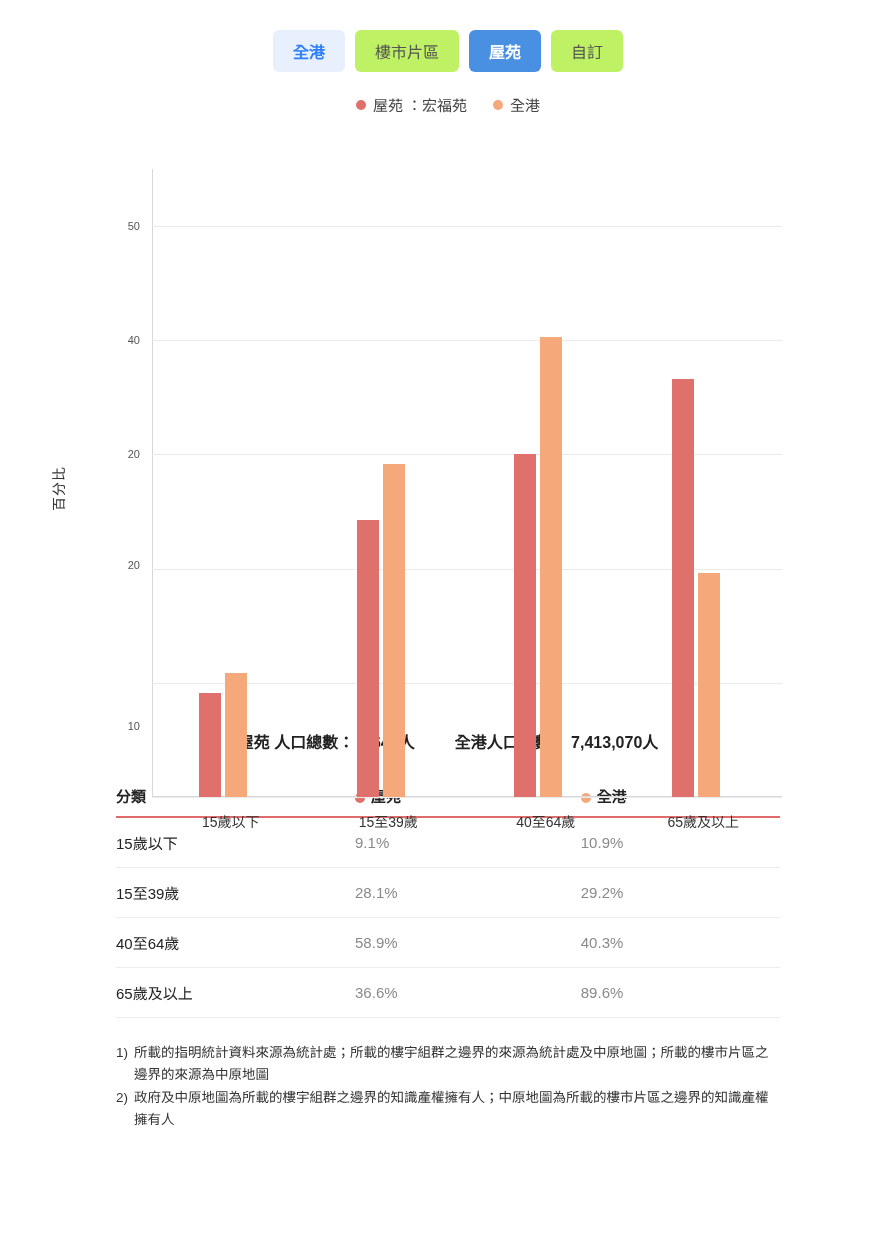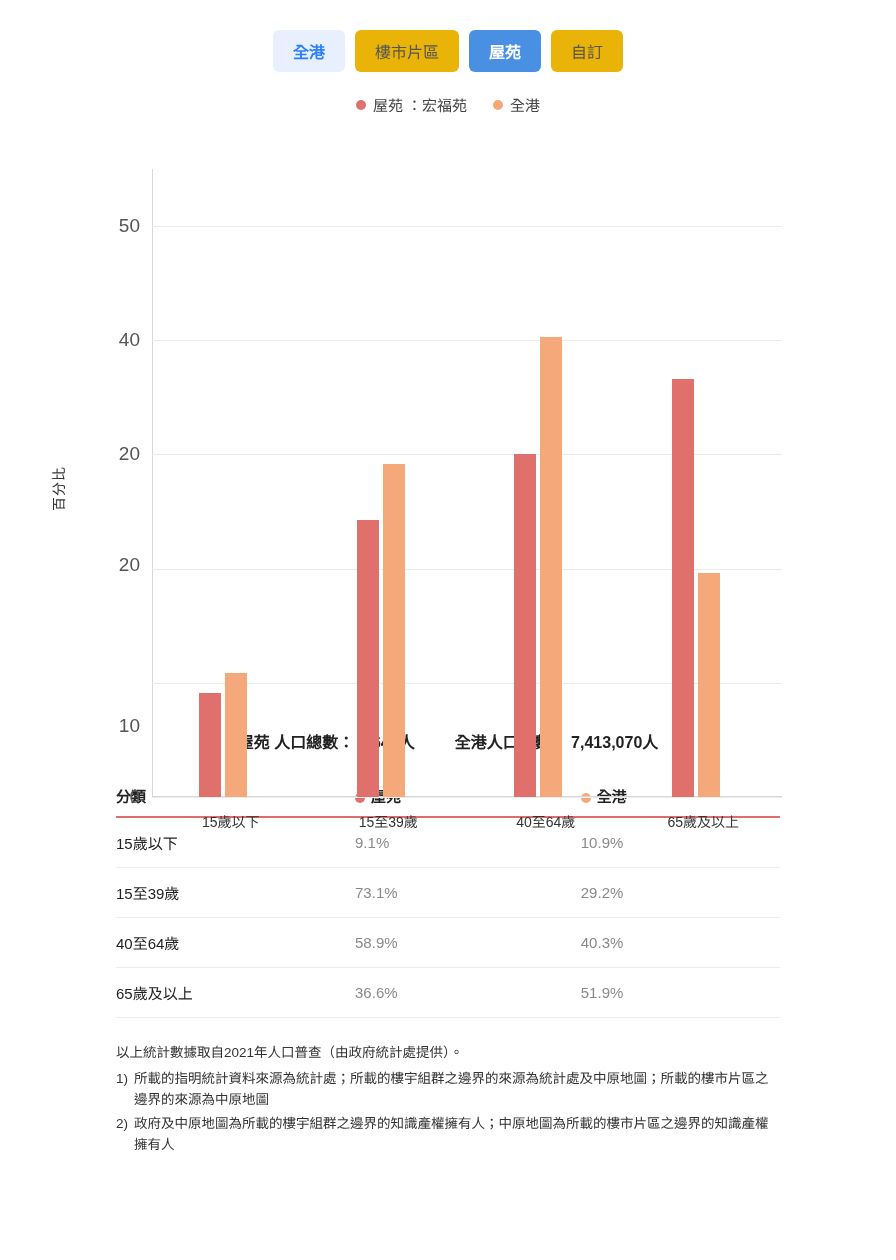--- a/index.html
+++ b/index.html
@@ -20,21 +20,21 @@
   .tabs {
     display: flex;
     justify-content: center;
     gap: 10px;
     padding-top: 30px;
   }
   .tab {
     font-size: 16px;
     padding: 9px 20px;
     border-radius: 6px;
-    background: #eab308;
+    background: #bef264;
     color: #555;
     cursor: pointer;
     white-space: nowrap;
     border: none;
     font-family: "Liberation Sans", sans-serif;
   }
   .tab.active-outline {
     background: #e8f0fe;
     color: #2d7ff9;
     font-weight: bold;
@@ -113,21 +113,21 @@
     bottom: 0;
     width: 100%;
     height: 1px;
     background: #d8d8d8;
   }
   .ytick {
     position: absolute;
     right: 100%;
     margin-right: 12px;
     transform: translateY(-50%);
-    font-size: 19px;
+    font-size: 11px;
     color: #555;
     white-space: nowrap;
   }
   .group {
     position: absolute;
     bottom: 0;
     height: 100%;
   }
   .bar {
     position: absolute;
@@ -286,39 +286,38 @@
       </tr>
     </thead>
     <tbody>
       <tr>
         <td class="c1">15歲以下</td>
         <td class="c2 val">9.1%</td>
         <td class="c3 val">10.9%</td>
       </tr>
       <tr>
         <td class="c1">15至39歲</td>
-        <td class="c2 val">73.1%</td>
+        <td class="c2 val">28.1%</td>
         <td class="c3 val">29.2%</td>
       </tr>
       <tr>
         <td class="c1">40至64歲</td>
         <td class="c2 val">58.9%</td>
         <td class="c3 val">40.3%</td>
       </tr>
       <tr>
         <td class="c1">65歲及以上</td>
         <td class="c2 val">36.6%</td>
-        <td class="c3 val">51.9%</td>
+        <td class="c3 val">89.6%</td>
       </tr>
     </tbody>
   </table>
 </div>
 
 <div class="notes">
-  <div class="note-line">以上統計數據取自2021年人口普查（由政府統計處提供）。</div>
   <div class="note-num">
     <span class="idx">1)</span>
     <span class="txt">所載的指明統計資料來源為統計處；所載的樓宇組群之邊界的來源為統計處及中原地圖；所載的樓市片區之邊界的來源為中原地圖</span>
   </div>
   <div class="note-num">
     <span class="idx">2)</span>
     <span class="txt">政府及中原地圖為所載的樓宇組群之邊界的知識產權擁有人；中原地圖為所載的樓市片區之邊界的知識產權擁有人</span>
   </div>
 </div>
 

